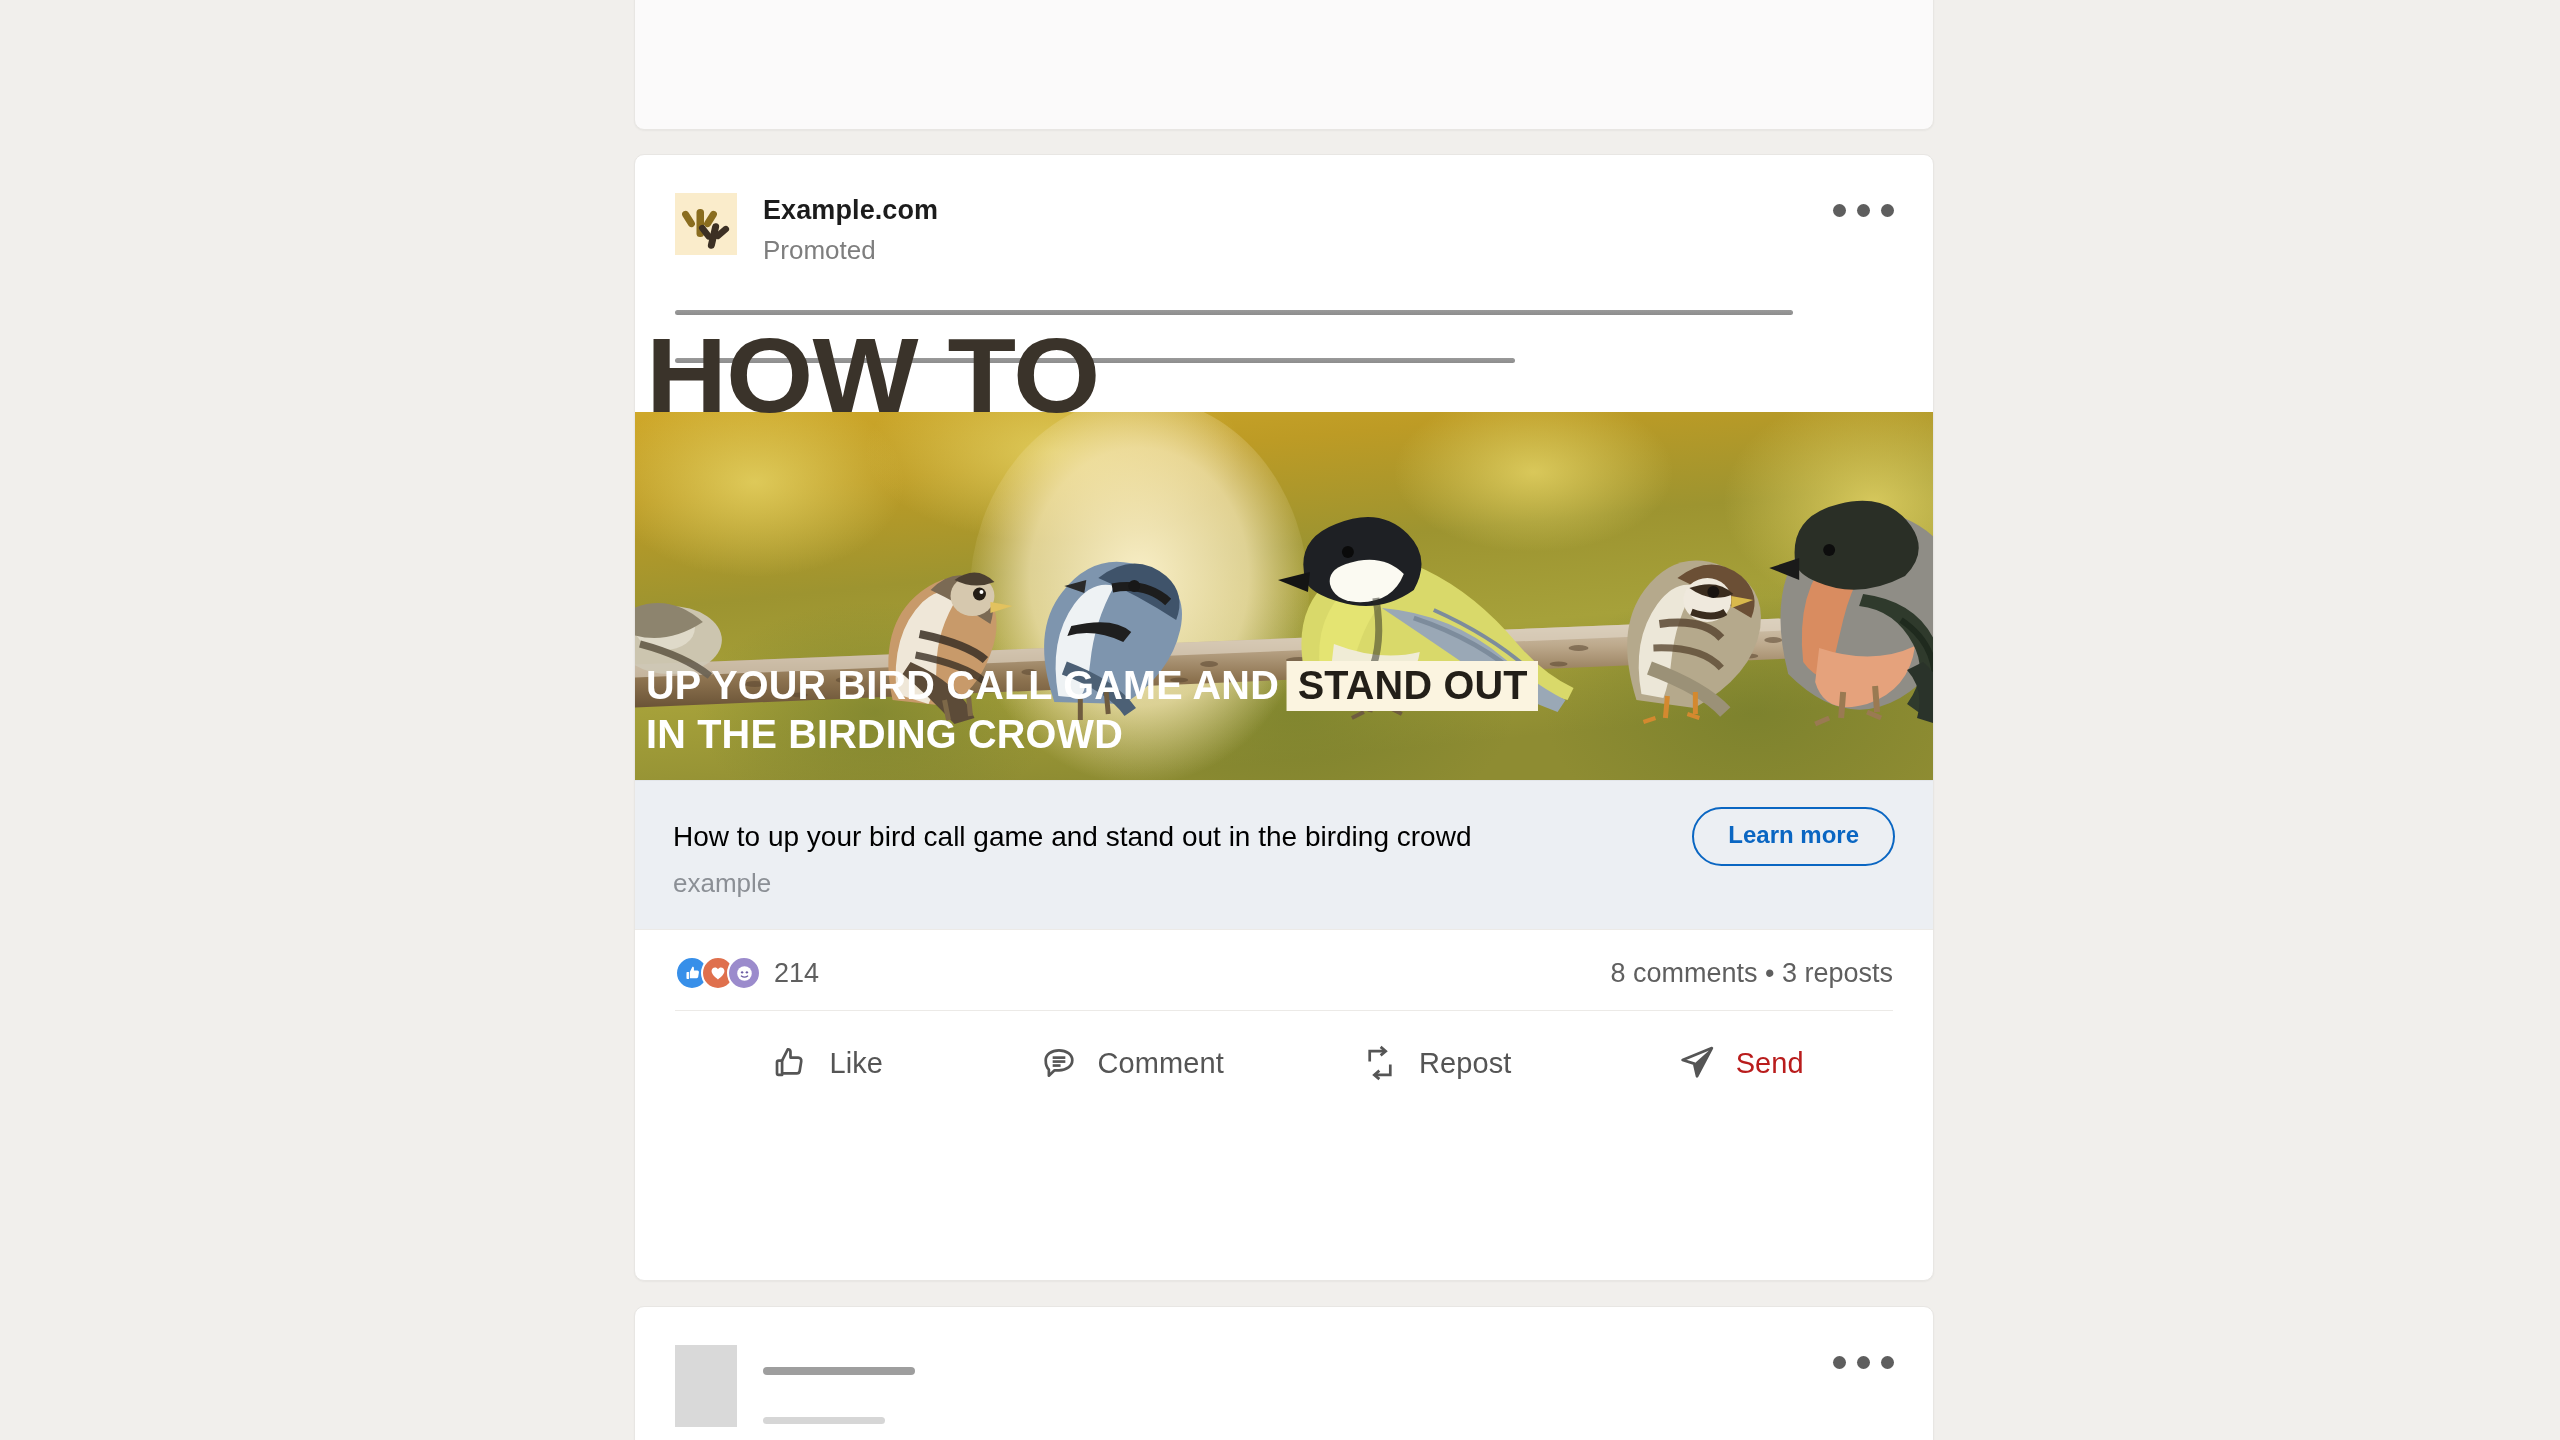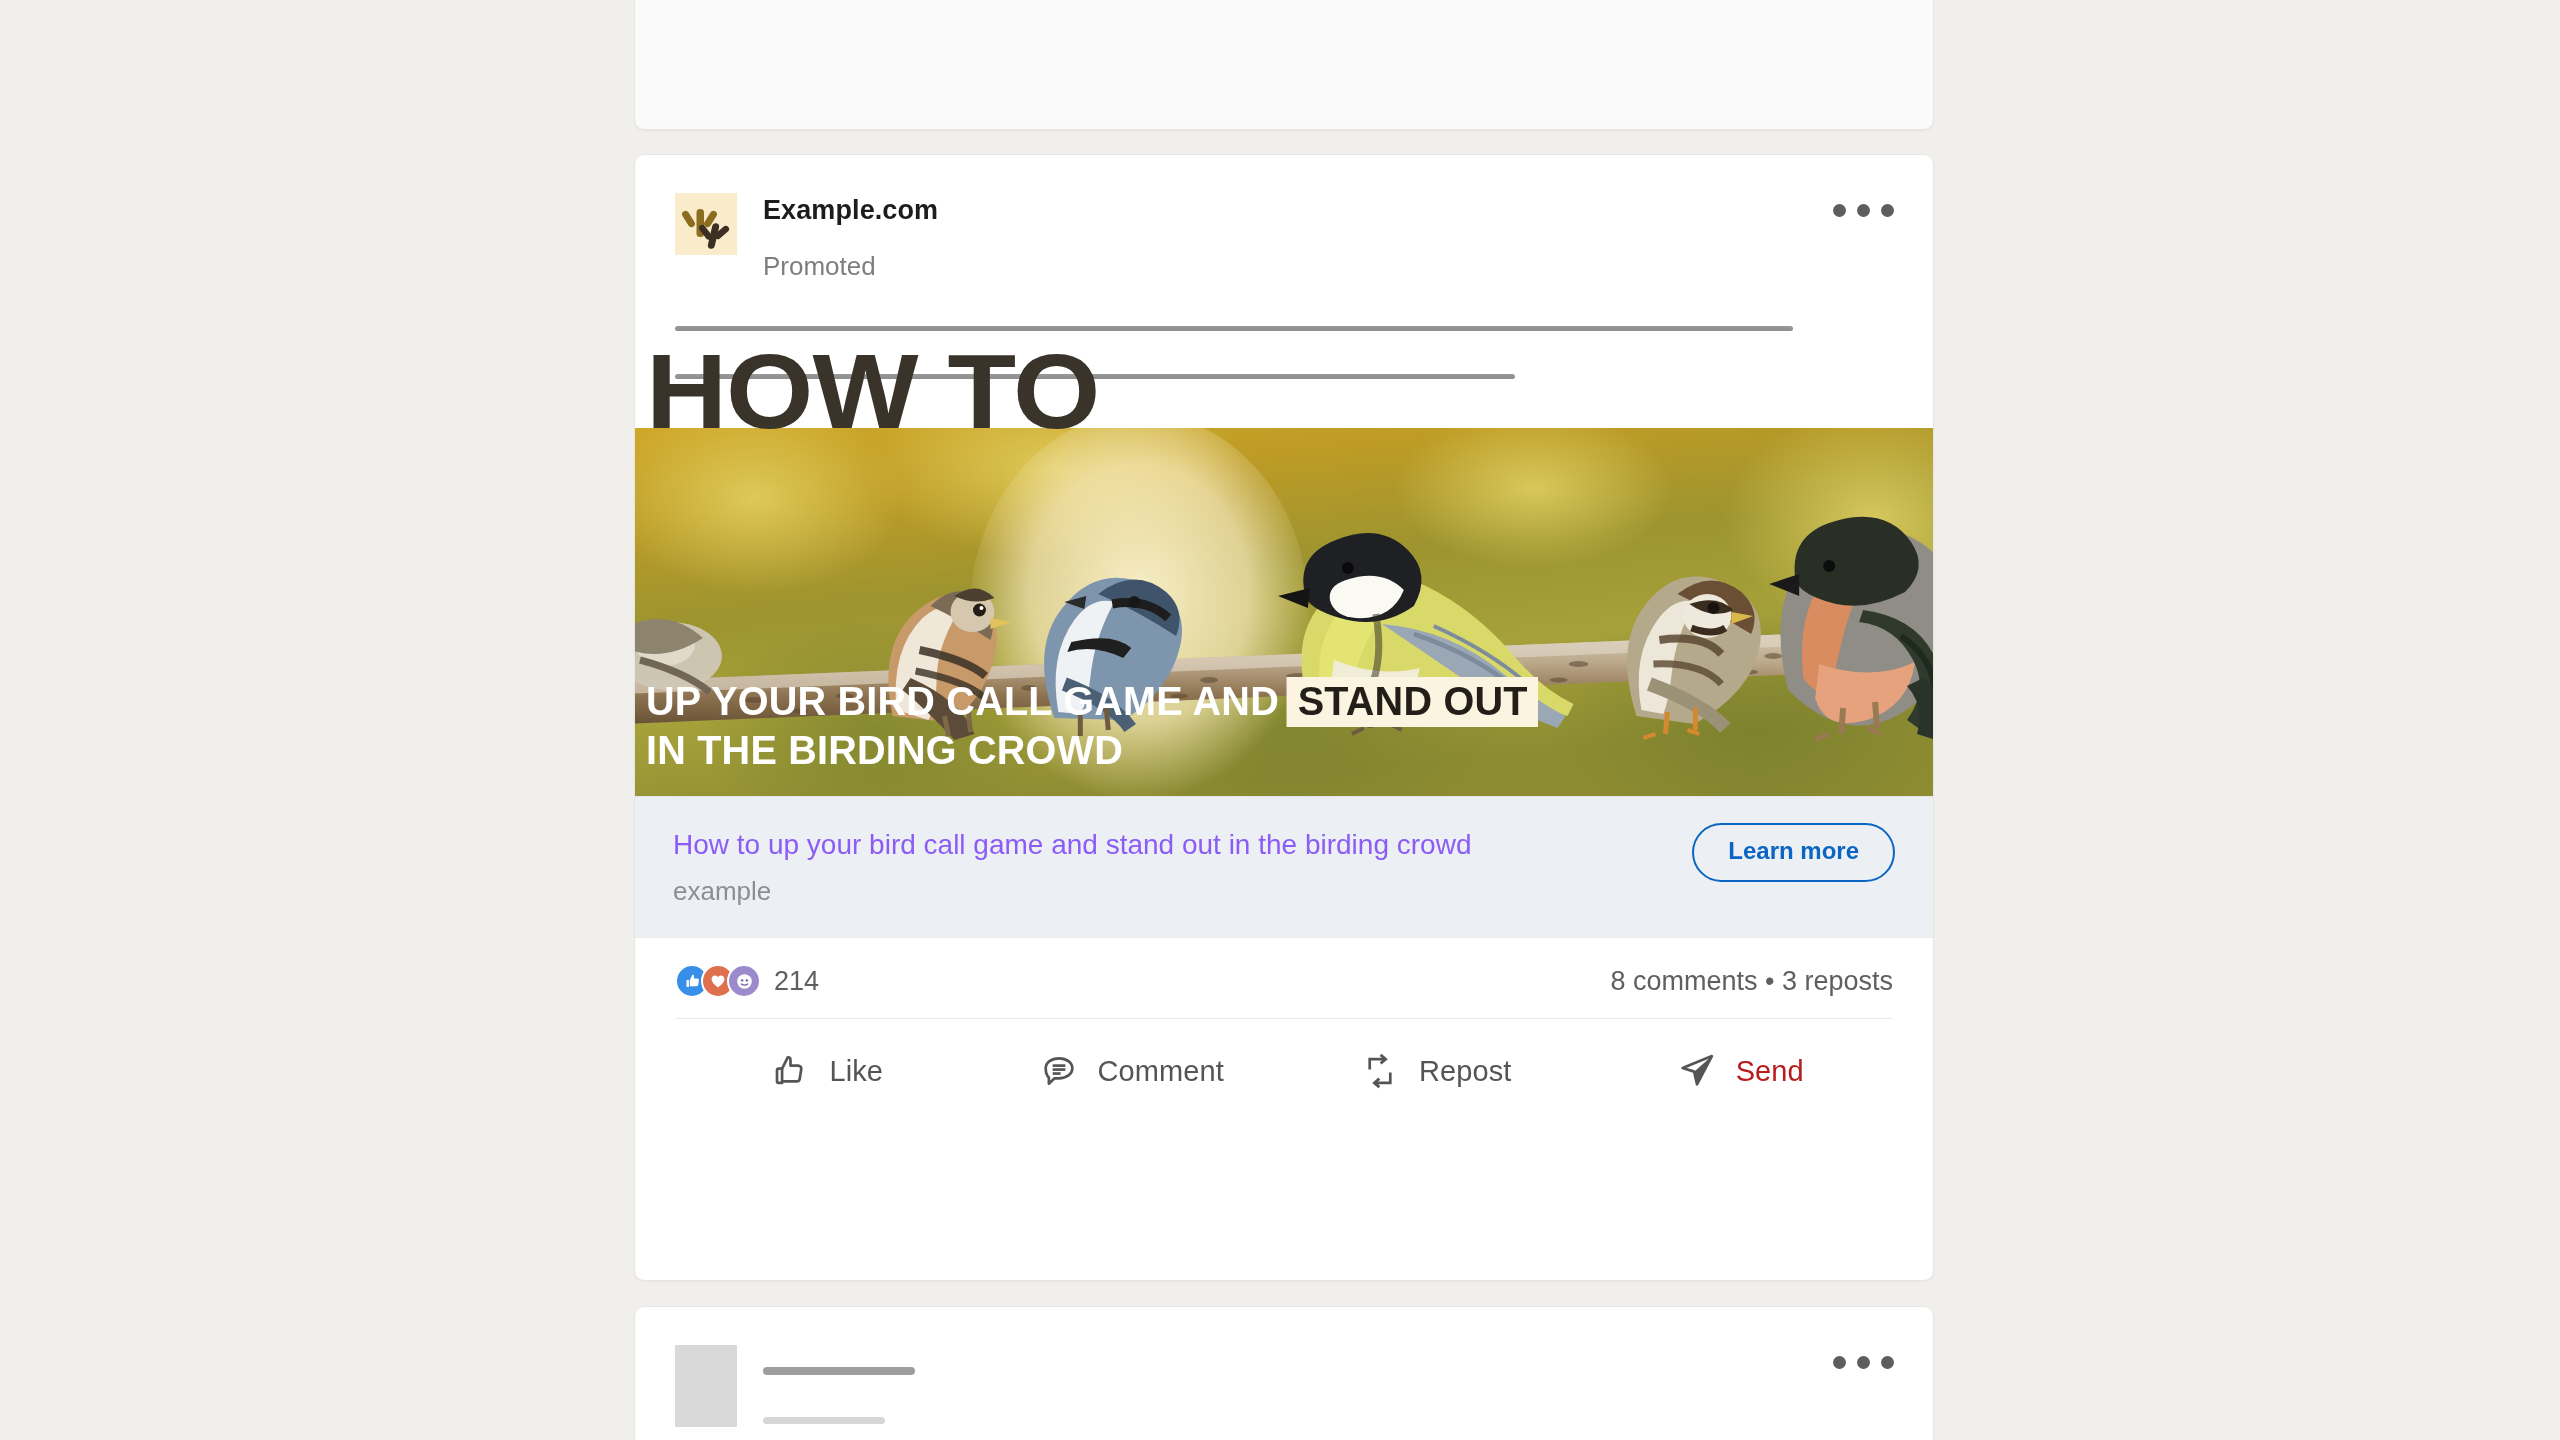--- a/index.html
+++ b/index.html
@@ -87,21 +87,21 @@
     font-size:27px;
     font-weight:bold;
     color:#1c1c1c;
     line-height:1.15;
     letter-spacing:.1px;
   }
   .promoted {
     font-size:26px;
     color:#7e7e7e;
     line-height:1.5;
-    margin-top:21px;
+    margin-top:5px;
   }
   .more-menu {
     position:absolute;
     right:34px; top:32px;
     width:72px; height:46px;
     display:flex; align-items:center; justify-content:center;
     gap:11px;
     border-radius:23px;
     cursor:pointer;
   }
@@ -185,22 +185,23 @@
     background:#eceff3;
     border-top:1px solid #e3e6ea;
     padding:26px 38px 30px 38px;
     display:flex;
     align-items:flex-start;
     justify-content:space-between;
   }
   .cta-texts { padding-top:4px; }
   .cta-title {
     font-size:28px;
-    color:#8b5cf6;
+    color:#000000;
     line-height:1.3;
+    margin-top:8px;
   }
   .cta-sub {
     font-size:26px;
     color:#8b8f95;
     margin-top:13px;
   }
   .learn-more {
     flex:0 0 auto;
     border:2px solid #0a66c2;
     color:#0a66c2;

